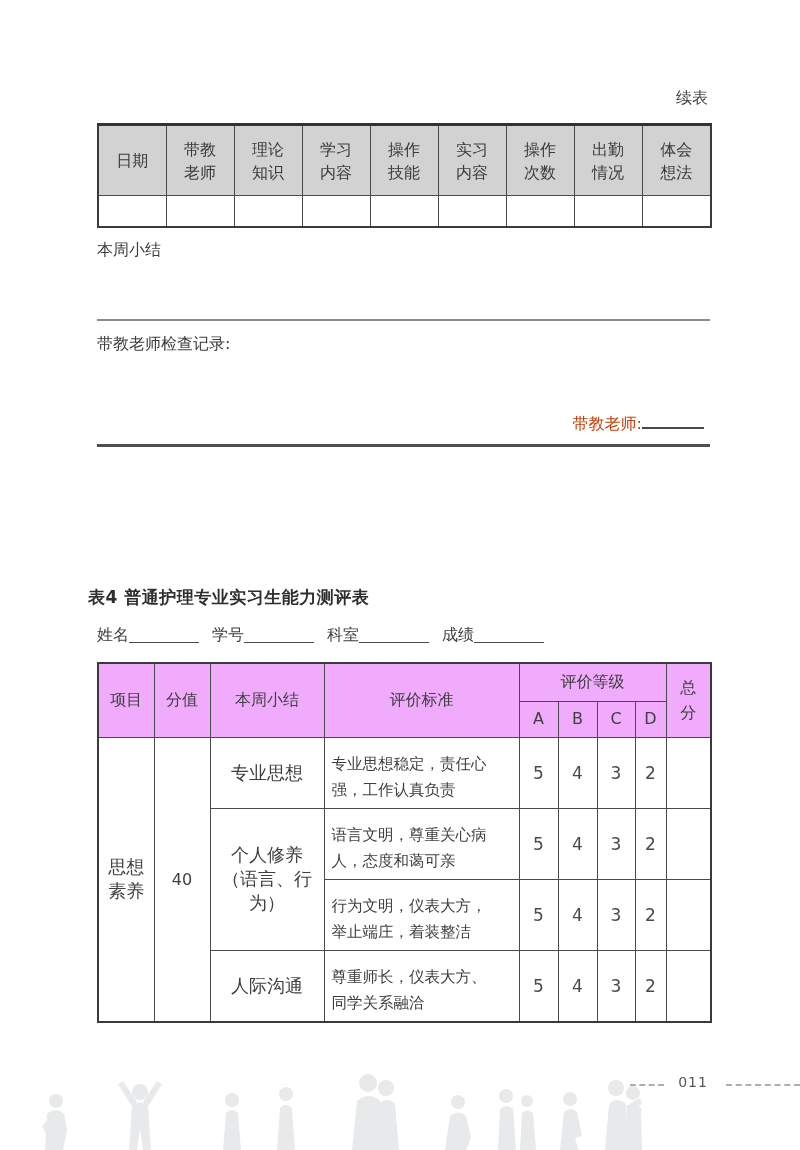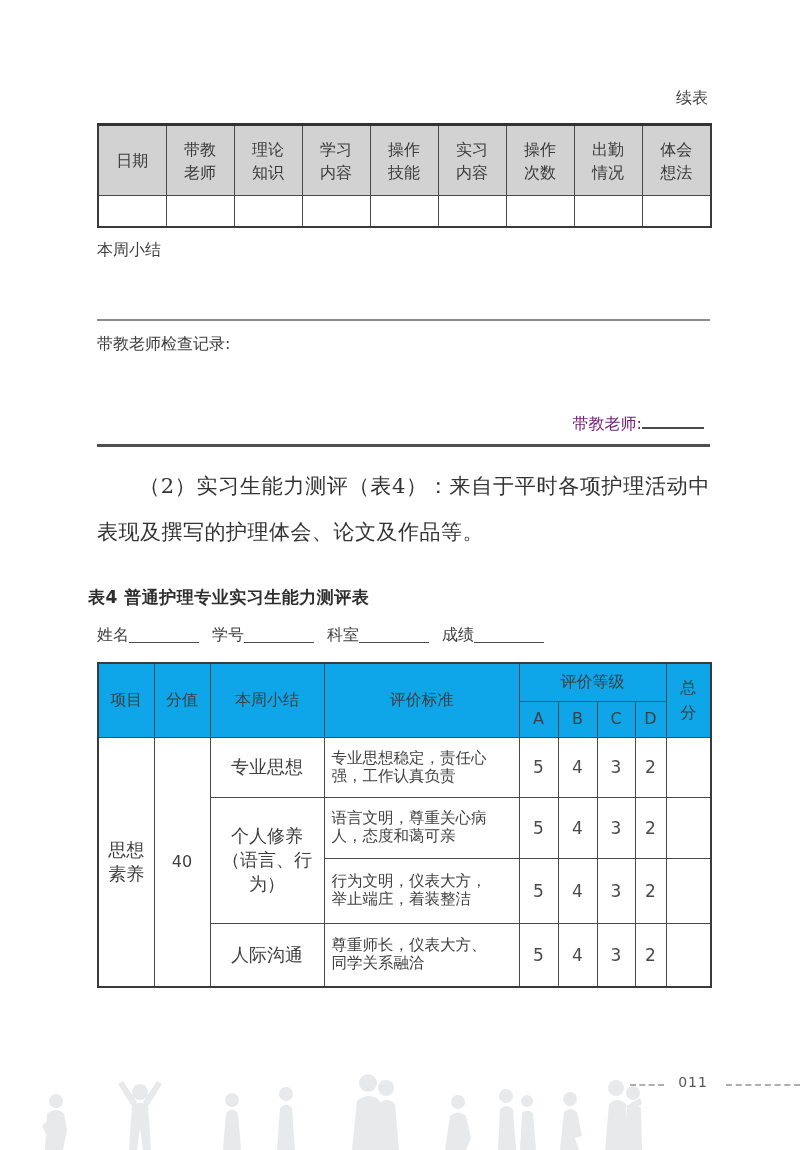--- a/index.html
+++ b/index.html
@@ -47,21 +47,21 @@
     padding-top: 11px; font-size: 16px; color: #3d3d3d;
   }
   .check-section {
     position: absolute; left: 97px; top: 323px;
     width: 613px; height: 124px;
     border-bottom: 3px solid #4f4f4f;
     padding-top: 11px; font-size: 16px; color: #3d3d3d;
   }
   .teacher-sign {
     position: absolute; right: 6px; bottom: 9px;
-    font-size: 16px; color: #701a75;
+    font-size: 16px; color: #c2410c;
   }
   .sign-line {
     display: inline-block; width: 62px; height: 15px;
     border-bottom: 2px solid #4a4a4a;
   }
 
   
   .paragraph {
     position: absolute; left: 97px; top: 463px;
     width: 613px;
@@ -92,31 +92,31 @@
     position: absolute; left: 97px; top: 662px;
     width: 613px; border-collapse: collapse; table-layout: fixed;
     border: 2px solid #3a3a3a;
   }
   .t2 th, .t2 td {
     border: 1px solid #4a4a4a;
     text-align: center; vertical-align: middle;
     font-size: 16px; color: #3f3f3f;
   }
   .t2 th {
-    background: #0ea5e9; font-weight: normal; line-height: 24px;
+    background: #f0abfc; font-weight: normal; line-height: 24px;
   }
   .t2 tr.h1 th { height: 38px; }
   .t2 tr.h2 th { height: 36px; }
   .t2 tr.r1 { height: 60px; }
   .t2 tr.r2 { height: 61px; }
   .t2 tr.r3 { height: 65px; }
   .t2 tr.r4 { height: 64px; }
   .t2 .crit {
-    text-align: left; padding: 4px 4px 5px 7px;
-    font-size: 15.5px; line-height: 18px; font-family: Liberation Serif, serif;
+    text-align: left; padding: 13px 4px 5px 7px;
+    font-size: 15.5px; line-height: 26px; font-family: Liberation Serif, serif;
   }
   .t2 .ind { font-size: 18px; line-height: 24px; }
   .t2 .grade-num { font-size: 17px; color: #4a4a4a; }
   .t2 .total-head { line-height: 25px; }
 
   
   .footer-silhouettes {
     position: absolute; left: 30px; bottom: 0;
     width: 612px; height: 82px;
   }
@@ -191,21 +191,20 @@
     <span>本周小结</span>
   </div>
 
   <div class="check-section">
     <span>带教老师检查记录:</span>
     <div class="teacher-sign">
       <span>带教老师:</span><span class="sign-line"></span>
     </div>
   </div>
 
-  <p class="paragraph">（2）实习生能力测评（表4）：来自于平时各项护理活动中表现及撰写的护理体会、论文及作品等。</p>
 
   <div class="eval-title">表4 普通护理专业实习生能力测评表</div>
 
   <div class="fields-row">
     <span class="field"><span>姓名</span><span class="field-line"></span></span>
     <span class="field"><span>学号</span><span class="field-line"></span></span>
     <span class="field"><span>科室</span><span class="field-line"></span></span>
     <span class="field"><span>成绩</span><span class="field-line"></span></span>
   </div>
 

